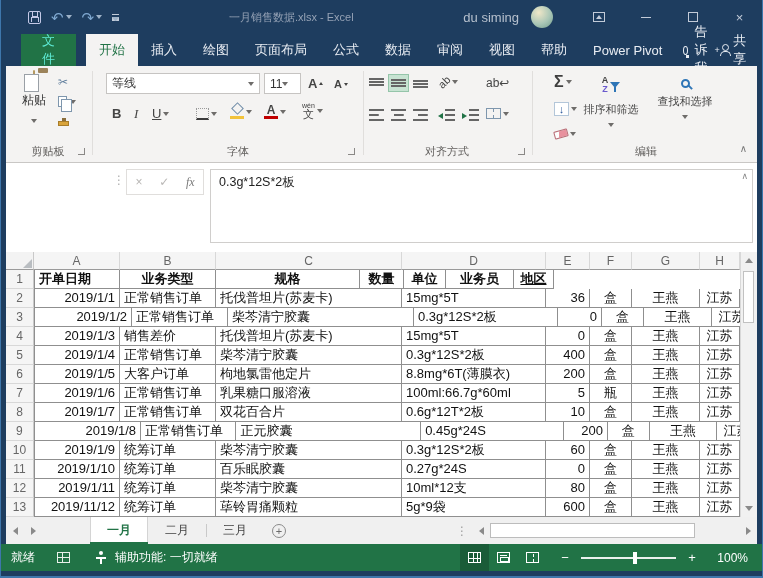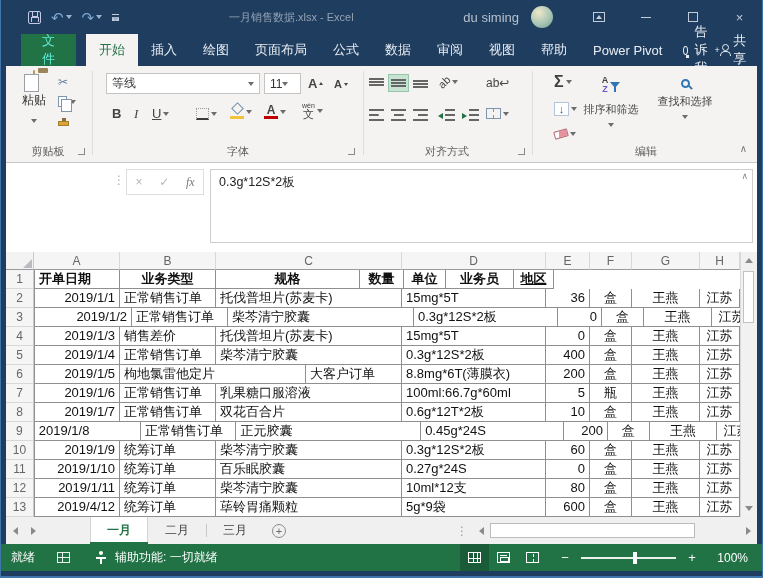--- a/index.html
+++ b/index.html
@@ -461,22 +461,22 @@
         <div class="cell" style="width: 186px; text-align: left;">柴芩清宁胶囊</div>
         <div class="cell" style="width: 144px; text-align: left;">0.3g*12S*2板</div>
         <div class="cell" style="width: 44px; text-align: right;">400</div>
         <div class="cell" style="width: 42px; text-align: center;">盒</div>
         <div class="cell" style="width: 68px; text-align: center;">王燕</div>
         <div class="cell" style="width: 40px; text-align: center;">江苏</div>
       </div>
       <div class="grow">
         <div class="rnum">6</div>
         <div class="cell" style="width: 86px; text-align: right; border-left: 1px solid rgb(143, 143, 143);">2019/1/5</div>
+        <div class="cell" style="width: 96px; text-align: left;">大客户订单</div>
         <div class="cell" style="width: 186px; text-align: left;">枸地氯雷他定片</div>
-        <div class="cell" style="width: 96px; text-align: left;">大客户订单</div>
         <div class="cell" style="width: 144px; text-align: left;">8.8mg*6T(薄膜衣)</div>
         <div class="cell" style="width: 44px; text-align: right;">200</div>
         <div class="cell" style="width: 42px; text-align: center;">盒</div>
         <div class="cell" style="width: 68px; text-align: center;">王燕</div>
         <div class="cell" style="width: 40px; text-align: center;">江苏</div>
       </div>
       <div class="grow">
         <div class="rnum">7</div>
         <div class="cell" style="width: 86px; text-align: right; border-left: 1px solid rgb(143, 143, 143);">2019/1/6</div>
         <div class="cell" style="width: 96px; text-align: left;">正常销售订单</div>
@@ -493,21 +493,21 @@
         <div class="cell" style="width: 96px; text-align: left;">正常销售订单</div>
         <div class="cell" style="width: 186px; text-align: left;">双花百合片</div>
         <div class="cell" style="width: 144px; text-align: left;">0.6g*12T*2板</div>
         <div class="cell" style="width: 44px; text-align: right;">10</div>
         <div class="cell" style="width: 42px; text-align: center;">盒</div>
         <div class="cell" style="width: 68px; text-align: center;">王燕</div>
         <div class="cell" style="width: 40px; text-align: center;">江苏</div>
       </div>
       <div class="grow">
         <div class="rnum">9</div>
-        <div class="cell" style="width: 108px; text-align: left; border-left: 1px solid rgb(143, 143, 143);">2019/1/8</div>
+        <div class="cell" style="width: 108px; text-align: right; border-left: 1px solid rgb(143, 143, 143);">2019/1/8</div>
         <div class="cell" style="width: 96px; text-align: left;">正常销售订单</div>
         <div class="cell" style="width: 186px; text-align: left;">正元胶囊</div>
         <div class="cell" style="width: 144px; text-align: left;">0.45g*24S</div>
         <div class="cell" style="width: 44px; text-align: right;">200</div>
         <div class="cell" style="width: 42px; text-align: center;">盒</div>
         <div class="cell" style="width: 68px; text-align: center;">王燕</div>
         <div class="cell" style="width: 40px; text-align: center;">江苏</div>
       </div>
       <div class="grow">
         <div class="rnum">10</div>
@@ -537,21 +537,21 @@
         <div class="cell" style="width: 96px; text-align: left;">统筹订单</div>
         <div class="cell" style="width: 186px; text-align: left;">柴芩清宁胶囊</div>
         <div class="cell" style="width: 144px; text-align: left;">10ml*12支</div>
         <div class="cell" style="width: 44px; text-align: right;">80</div>
         <div class="cell" style="width: 42px; text-align: center;">盒</div>
         <div class="cell" style="width: 68px; text-align: center;">王燕</div>
         <div class="cell" style="width: 40px; text-align: center;">江苏</div>
       </div>
       <div class="grow">
         <div class="rnum">13</div>
-        <div class="cell" style="width: 86px; text-align: right; border-left: 1px solid rgb(143, 143, 143);">2019/4/12</div>
+        <div class="cell" style="width: 86px; text-align: right; border-left: 1px solid rgb(143, 143, 143);">2019/11/12</div>
         <div class="cell" style="width: 96px; text-align: left;">统筹订单</div>
         <div class="cell" style="width: 186px; text-align: left;">荜铃胃痛颗粒</div>
         <div class="cell" style="width: 144px; text-align: left;">5g*9袋</div>
         <div class="cell" style="width: 44px; text-align: right;">600</div>
         <div class="cell" style="width: 42px; text-align: center;">盒</div>
         <div class="cell" style="width: 68px; text-align: center;">王燕</div>
         <div class="cell" style="width: 40px; text-align: center;">江苏</div>
       </div>
     </div>
   <div class="vscroll">

